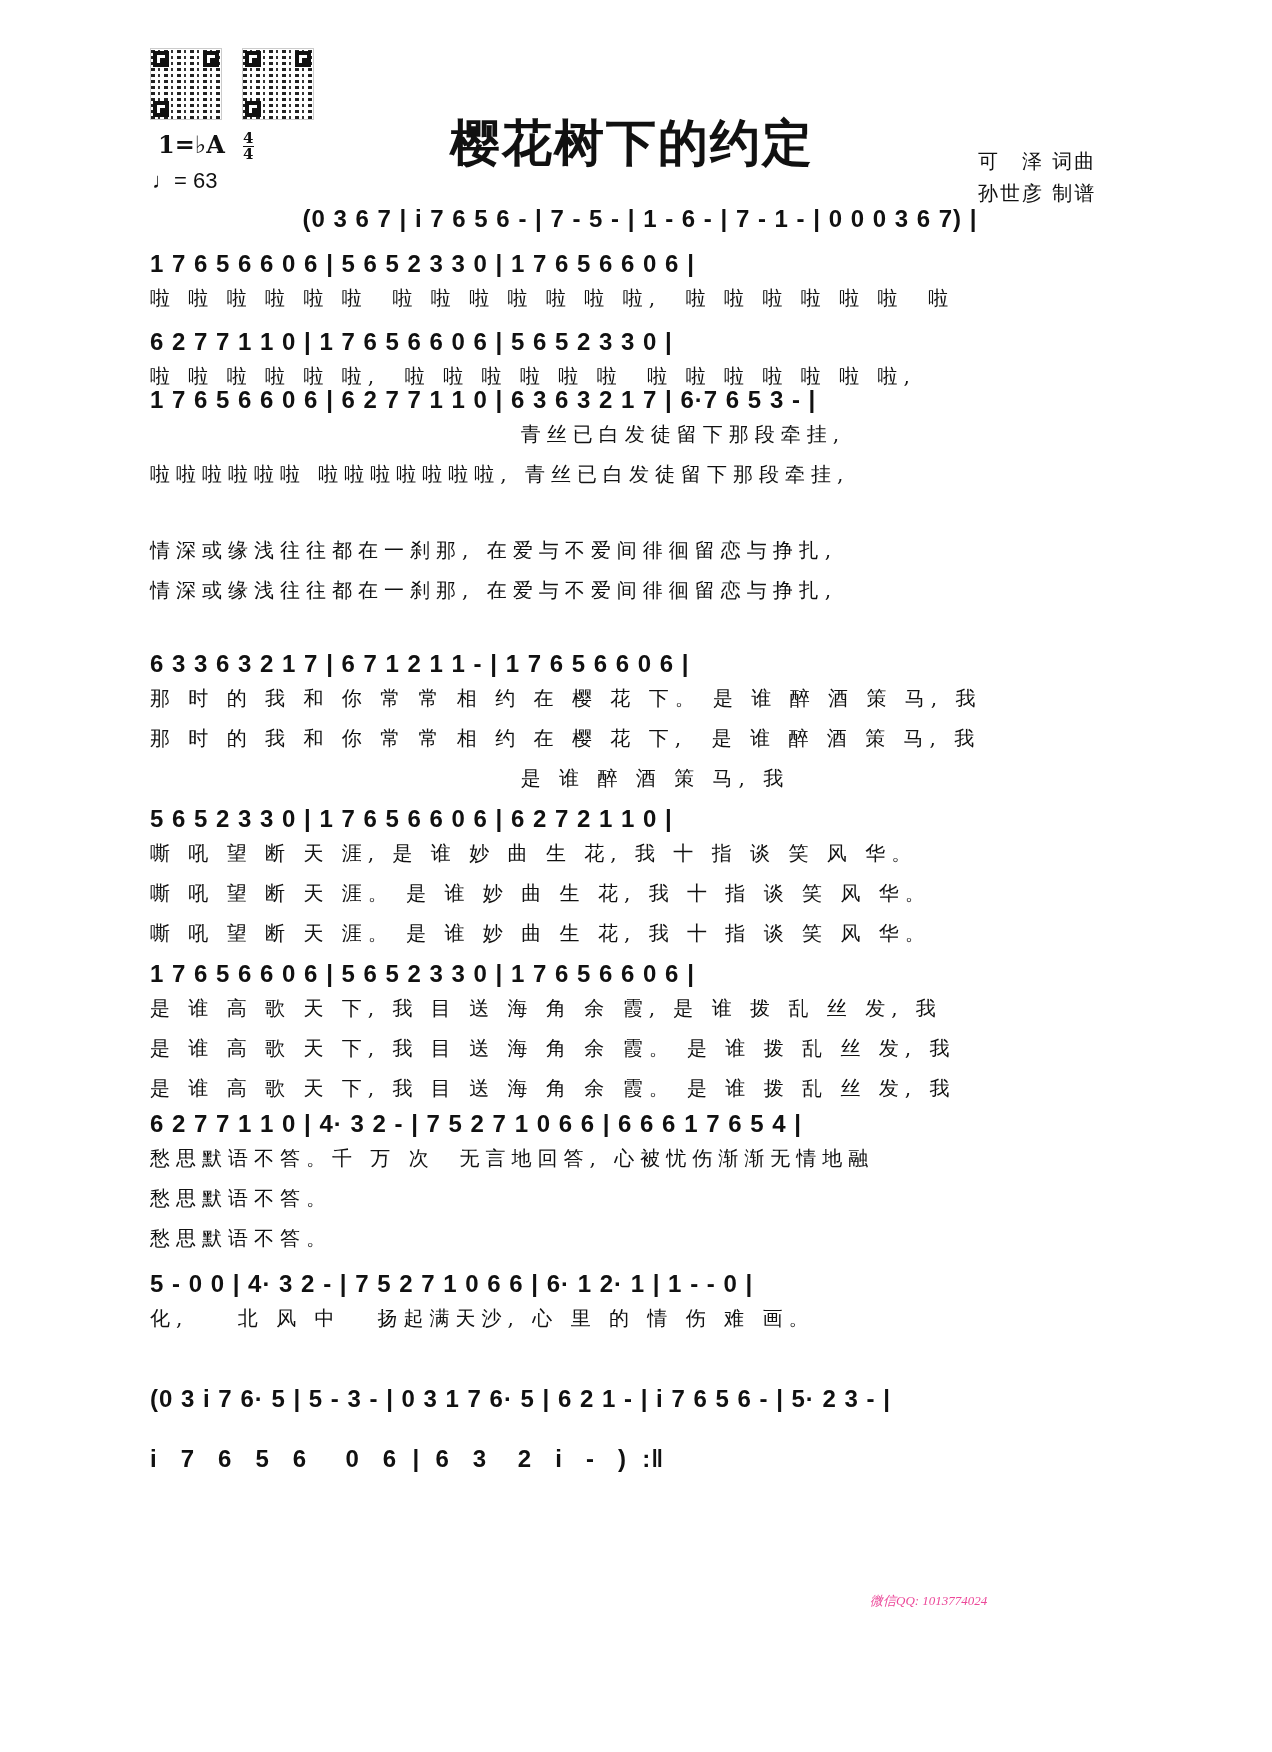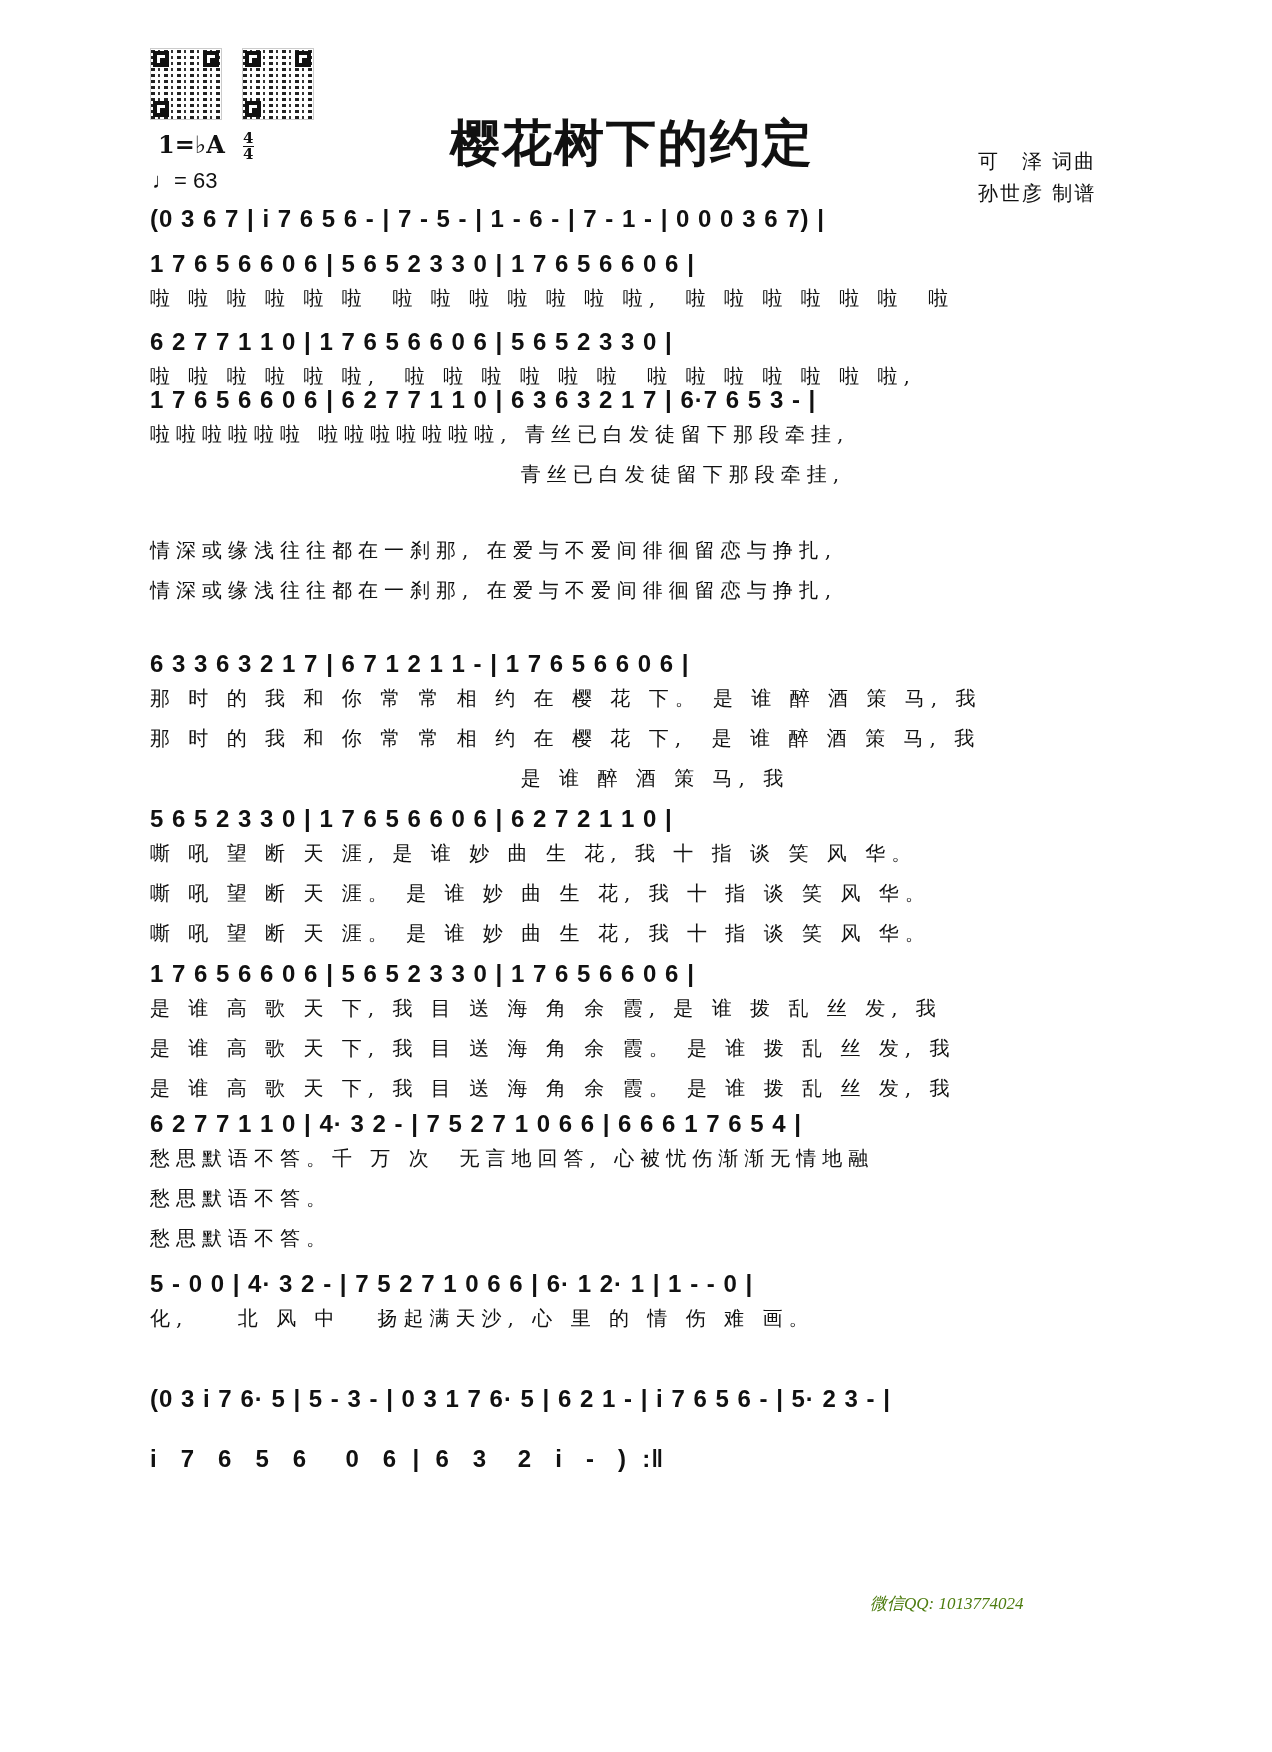--- a/index.html
+++ b/index.html
@@ -14,21 +14,21 @@
   .key{position:absolute;left:158px;top:130px;font-family:"DejaVu Serif",serif;font-weight:bold;font-size:24px;}
   .key .frac{display:inline-flex;flex-direction:column;vertical-align:middle;font-size:15px;line-height:15px;margin-left:10px;text-align:center;}
   .key .frac span:first-child{border-bottom:1px solid #111;}
   .tempo{position:absolute;left:152px;top:168px;font-size:22px;font-family:"Liberation Sans",sans-serif;}
   .title{position:absolute;left:450px;top:110px;font-size:50px;font-weight:bold;font-family:"DejaVu Serif",serif;letter-spacing:2px;}
   .credit{position:absolute;left:978px;font-size:20px;font-family:"DejaVu Serif",serif;letter-spacing:2px;}
   #credit1{top:148px;} #credit2{top:180px;}
   .row{position:absolute;left:150px;width:980px;}
   .notes{font-family:"Liberation Sans",sans-serif;font-size:24px;font-weight:bold;white-space:pre;letter-spacing:1px;}
   .lyric{font-family:"DejaVu Serif",serif;font-size:20px;white-space:pre;letter-spacing:6px;line-height:40px;}
-  .foot{position:absolute;left:870px;top:1592px;font-family:"Liberation Serif",serif;font-style:italic;font-size:17px;color:#4d7c0f;text-align:right;}
+  .foot{position:absolute;left:870px;top:1592px;font-family:"Liberation Serif",serif;font-style:italic;font-size:13px;color:#ec4899;text-align:right;}
 </style>
 </head>
 <body>
 
 <div class="qr" id="qr1">
   <div class="corner" style="left:2px;top:2px"></div>
   <div class="corner" style="right:2px;top:2px"></div>
   <div class="corner" style="left:2px;bottom:2px"></div>
 </div>
 <div class="qr" id="qr2">
@@ -44,35 +44,35 @@
     <span>4</span>
   </span>
 </div>
 <div class="tempo">♩= 63</div>
 
 <div class="title">樱花树下的约定</div>
 <div class="credit" id="credit1">可　泽 词曲</div>
 <div class="credit" id="credit2">孙世彦 制谱</div>
 
 <div id="score">
-    <div class="row" style="top: 205px;">
+    <div class="row" style="top: 205px; text-align: center;">
       <div class="notes">(0 3 6 7 | i 7 6 5 6 - | 7 - 5 - | 1 - 6 - | 7 - 1 - | 0 0 0 3 6 7) |</div>
     </div>
     <div class="row" style="top: 250px;">
       <div class="notes">1 7 6 5 6 6 0 6 | 5 6 5 2 3 3 0 | 1 7 6 5 6 6 0 6 |</div>
       <div class="lyric">啦 啦 啦 啦 啦 啦  啦 啦 啦 啦 啦 啦 啦,  啦 啦 啦 啦 啦 啦  啦</div>
     </div>
     <div class="row" style="top: 328px;">
       <div class="notes">6 2 7 7 1 1 0 | 1 7 6 5 6 6 0 6 | 5 6 5 2 3 3 0 |</div>
       <div class="lyric">啦 啦 啦 啦 啦 啦,  啦 啦 啦 啦 啦 啦  啦 啦 啦 啦 啦 啦 啦,</div>
     </div>
     <div class="row" style="top: 386px;">
       <div class="notes">1 7 6 5 6 6 0 6 | 6 2 7 7 1 1 0 | 6 3 6 3 2 1 7 | 6·7 6 5 3 - |</div>
+      <div class="lyric">                              青丝已白发徒留下那段牵挂,</div>
       <div class="lyric">啦啦啦啦啦啦 啦啦啦啦啦啦啦, 青丝已白发徒留下那段牵挂,</div>
-      <div class="lyric">                              青丝已白发徒留下那段牵挂,</div>
     </div>
     <div class="row" style="top: 530px;">
       <div class="lyric">情深或缘浅往往都在一刹那, 在爱与不爱间徘徊留恋与挣扎,</div>
       <div class="lyric">情深或缘浅往往都在一刹那, 在爱与不爱间徘徊留恋与挣扎,</div>
     </div>
     <div class="row" style="top: 650px;">
       <div class="notes">6 3 3 6 3 2 1 7 | 6 7 1 2 1 1 - | 1 7 6 5 6 6 0 6 |</div>
       <div class="lyric">那 时 的 我 和 你 常 常 相 约 在 樱 花 下。 是 谁 醉 酒 策 马, 我</div>
       <div class="lyric">那 时 的 我 和 你 常 常 相 约 在 樱 花 下,  是 谁 醉 酒 策 马, 我</div>
       <div class="lyric">                              是 谁 醉 酒 策 马, 我</div>

